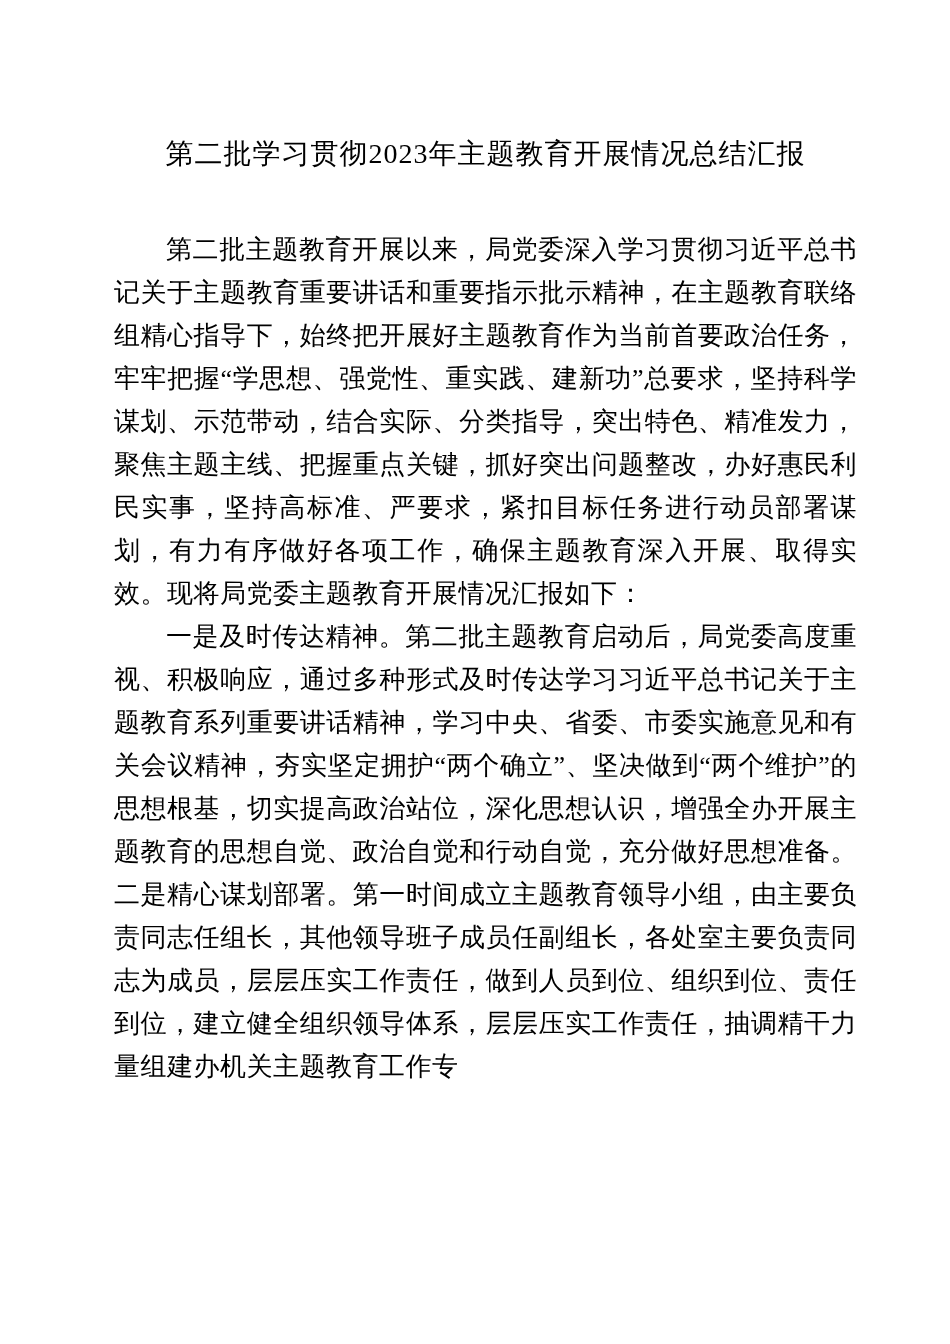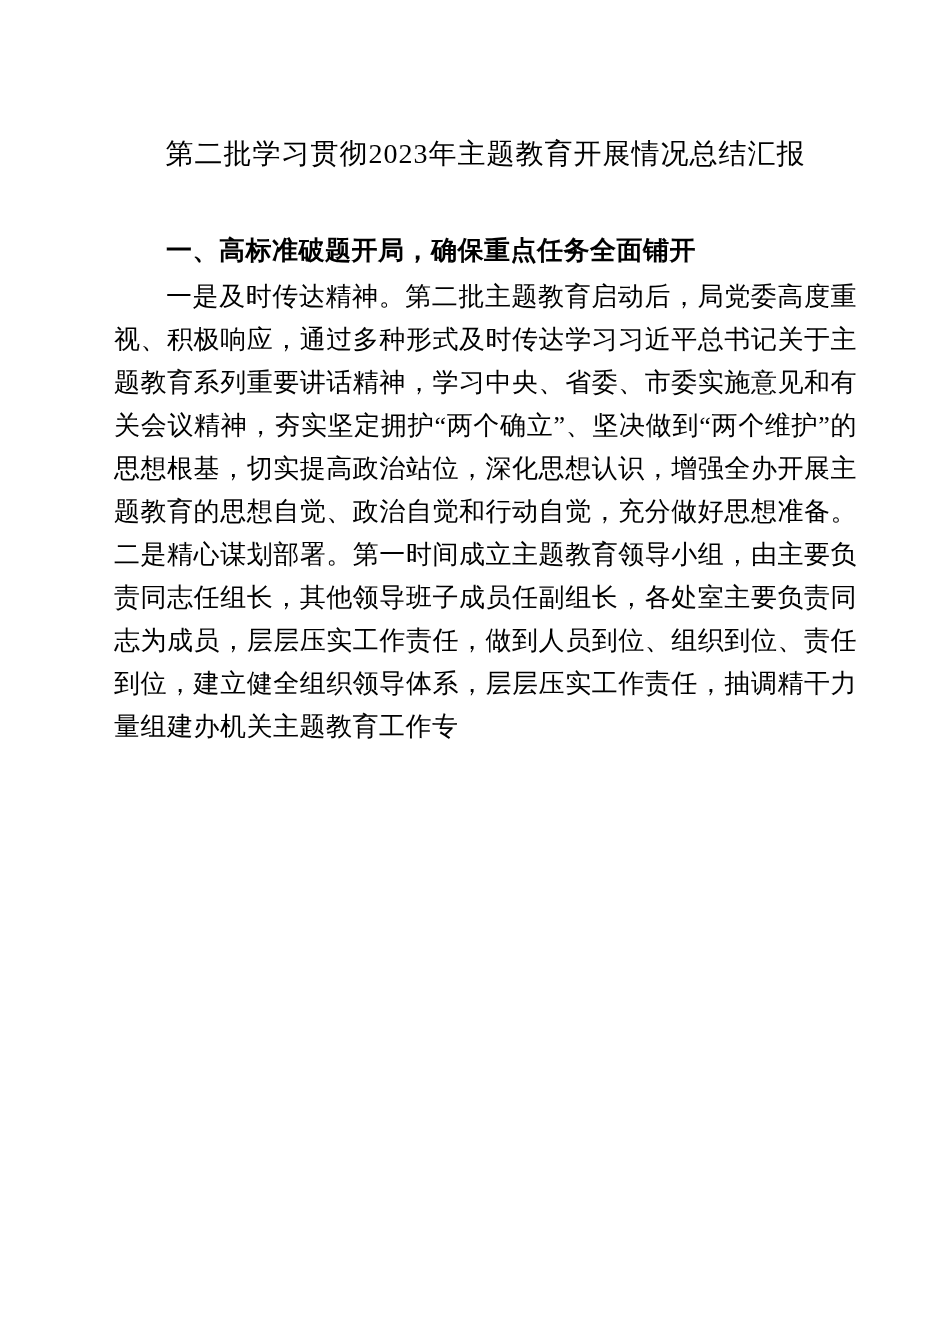--- a/index.html
+++ b/index.html
@@ -49,17 +49,17 @@
     letter-spacing: 0.5px;
     font-family: "Liberation Sans", "DejaVu Sans", sans-serif;
   }
 </style>
 </head>
 <body>
 
 <div class="page">
   <h1 class="doc-title">第二批学习贯彻2023年主题教育开展情况总结汇报</h1>
 
+  <p class="para">第二批主题教育开展以来，局党委深入学习贯彻习近平总书记关于主题教育重要讲话和重要指示批示精神，在主题教育联络组精心指导下，始终把开展好主题教育作为当前首要政治任务，牢牢把握“学思想、强党性、重实践、建新功”总要求，坚持科学谋划、示范带动，结合实际、分类指导，突出特色、精准发力，聚焦主题主线、把握重点关键，抓好突出问题整改，办好惠民利民实事，坚持高标准、严要求，紧扣目标任务进行动员部署谋划，有力有序做好各项工作，确保主题教育深入开展、取得实效。现将局党委主题教育开展情况汇报如下：</p>
 
-  <h2 class="section-heading">一、高标准破题开局，确保重点任务全面铺开</h2>
 
   <p class="para">一是及时传达精神。第二批主题教育启动后，局党委高度重视、积极响应，通过多种形式及时传达学习习近平总书记关于主题教育系列重要讲话精神，学习中央、省委、市委实施意见和有关会议精神，夯实坚定拥护“两个确立”、坚决做到“两个维护”的思想根基，切实提高政治站位，深化思想认识，增强全办开展主题教育的思想自觉、政治自觉和行动自觉，充分做好思想准备。二是精心谋划部署。第一时间成立主题教育领导小组，由主要负责同志任组长，其他领导班子成员任副组长，各处室主要负责同志为成员，层层压实工作责任，做到人员到位、组织到位、责任到位，建立健全组织领导体系，层层压实工作责任，抽调精干力量组建办机关主题教育工作专</p>
 </div>
 
 </body></html>

